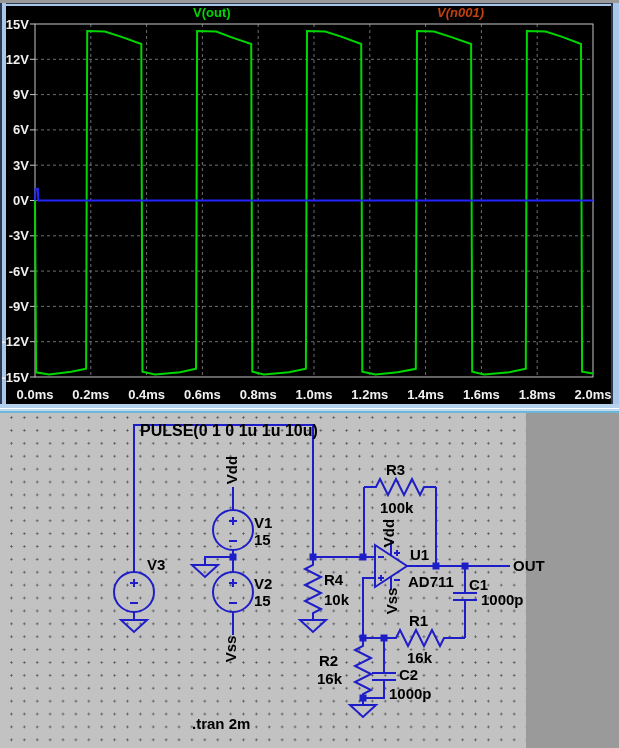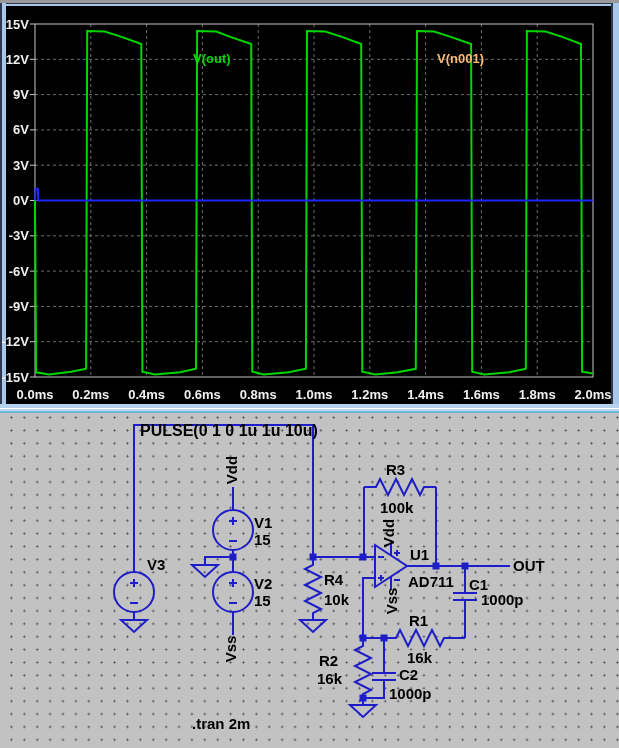--- a/index.html
+++ b/index.html
@@ -1,29 +1,29 @@
 <!DOCTYPE html>
 <html style="--wire: #1e1ec8;"><head>
 <meta charset="utf-8">
 <style>
   html,body{margin:0;padding:0;background:#9a9a9a;}
   #stage{position:relative;width:619px;height:748px;overflow:hidden;font-family:"Liberation Sans",sans-serif;}
 
   
   #waveform-pane{position:absolute;left:0;top:3px;width:619px;height:404px;background:#000;}
-  .trace-label{position:absolute;top:2px;font:bold 13px "Liberation Sans",sans-serif;letter-spacing:0px;margin-top:46px;}
+  .trace-label{position:absolute;top:2px;font:bold 13px "Liberation Sans",sans-serif;letter-spacing:0px;}
   #legend-vout{left:193px;}
   #legend-vn001{left:437px;}
 
   
   #pane-divider{position:absolute;left:0;top:404px;width:619px;height:9px;
     background:linear-gradient(#b4d2ee 0 4px,#ffffff 4px 5px,#bcd8f0 5px 7px,#6db6d6 7px 9px);}
 
   
-  #schematic-pane{position:absolute;left:0;top:413px;width:619px;height:335px;
+  #schematic-pane{position:absolute;left:0;top:413px;width:526px;height:335px;
     background-color:#c2c2c2;
     background-image:radial-gradient(circle,#50505a 0.9px,rgba(0,0,0,0) 1.15px);
     background-size:12.9px 12.9px;background-position:5px 11px;}
   #schem-svg{position:absolute;left:0;top:0;}
 
   .wire{stroke:var(--wire,#1e1ec8);stroke-width:2;fill:none;}
   .sym{stroke:var(--wire,#1e1ec8);stroke-width:2;fill:none;}
   .junction{fill:var(--wire,#1e1ec8);stroke:none;}
   .slabel{font:bold 15px "Liberation Sans",sans-serif;fill:#000;}
   .slabel-big{font:bold 16px "Liberation Sans",sans-serif;fill:#000;}
@@ -91,21 +91,21 @@
         <text x="314" y="396" fill="#f0f0f0" text-anchor="middle" style="font:bold 13px &quot;Liberation Sans&quot;,sans-serif">1.0ms</text>
         <text x="369.8" y="396" fill="#f0f0f0" text-anchor="middle" style="font:bold 13px &quot;Liberation Sans&quot;,sans-serif">1.2ms</text>
         <text x="425.59999999999997" y="396" fill="#f0f0f0" text-anchor="middle" style="font:bold 13px &quot;Liberation Sans&quot;,sans-serif">1.4ms</text>
         <text x="481.40000000000003" y="396" fill="#f0f0f0" text-anchor="middle" style="font:bold 13px &quot;Liberation Sans&quot;,sans-serif">1.6ms</text>
         <text x="537.2" y="396" fill="#f0f0f0" text-anchor="middle" style="font:bold 13px &quot;Liberation Sans&quot;,sans-serif">1.8ms</text>
         <text x="593" y="396" fill="#f0f0f0" text-anchor="middle" style="font:bold 13px &quot;Liberation Sans&quot;,sans-serif">2.0ms</text>
         <polyline points="35.0,197.5 36.1,369.3 49.0,371.4 71.3,368.7 86.1,365.8 87.2,28.1 104.8,28.6 121.5,33.9 141.3,41.0 142.4,368.7 155.0,371.4 180.1,369.3 196.0,365.8 197.1,28.1 216.3,28.6 230.3,33.9 251.2,41.0 252.3,368.7 263.8,371.4 288.9,369.3 305.9,365.8 307.0,28.1 325.2,28.6 341.9,33.9 361.2,41.0 362.3,368.7 375.4,371.4 397.7,369.3 415.8,365.8 417.0,28.1 434.0,28.6 450.7,33.9 471.1,41.0 472.2,368.7 484.2,371.4 509.3,369.3 525.8,365.8 526.9,28.1 545.6,28.6 562.3,33.9 581.0,41.0 582.1,368.7 593.0,370.5" fill="none" stroke="#00d600" stroke-width="2"></polyline>
         <polyline points="35.0,197.5 35.6,185.7 37.8,185.7 38.3,197.5 593.0,197.5" fill="none" stroke="#2424ff" stroke-width="2"></polyline>
       </svg>
     <div class="trace-label" id="legend-vout" style="color: rgb(0, 214, 0);">V(out)</div>
-    <div class="trace-label" id="legend-vn001" style="color: #fdba74;">V(n001)</div>
+    <div class="trace-label" id="legend-vn001" style="color: #c2410c; font-style: italic;">V(n001)</div>
   </div>
 
   <div id="pane-divider"></div>
 
   <div id="schematic-pane">
     <svg id="schem-svg" width="619" height="335" viewBox="0 0 619 335">
 
       <polyline class="wire" points="134,159 134,12 313,12 313,144"></polyline>
       <line class="wire" x1="313" y1="144" x2="375" y2="144"></line>
       <line class="wire" x1="364" y1="74" x2="364" y2="144"></line>

